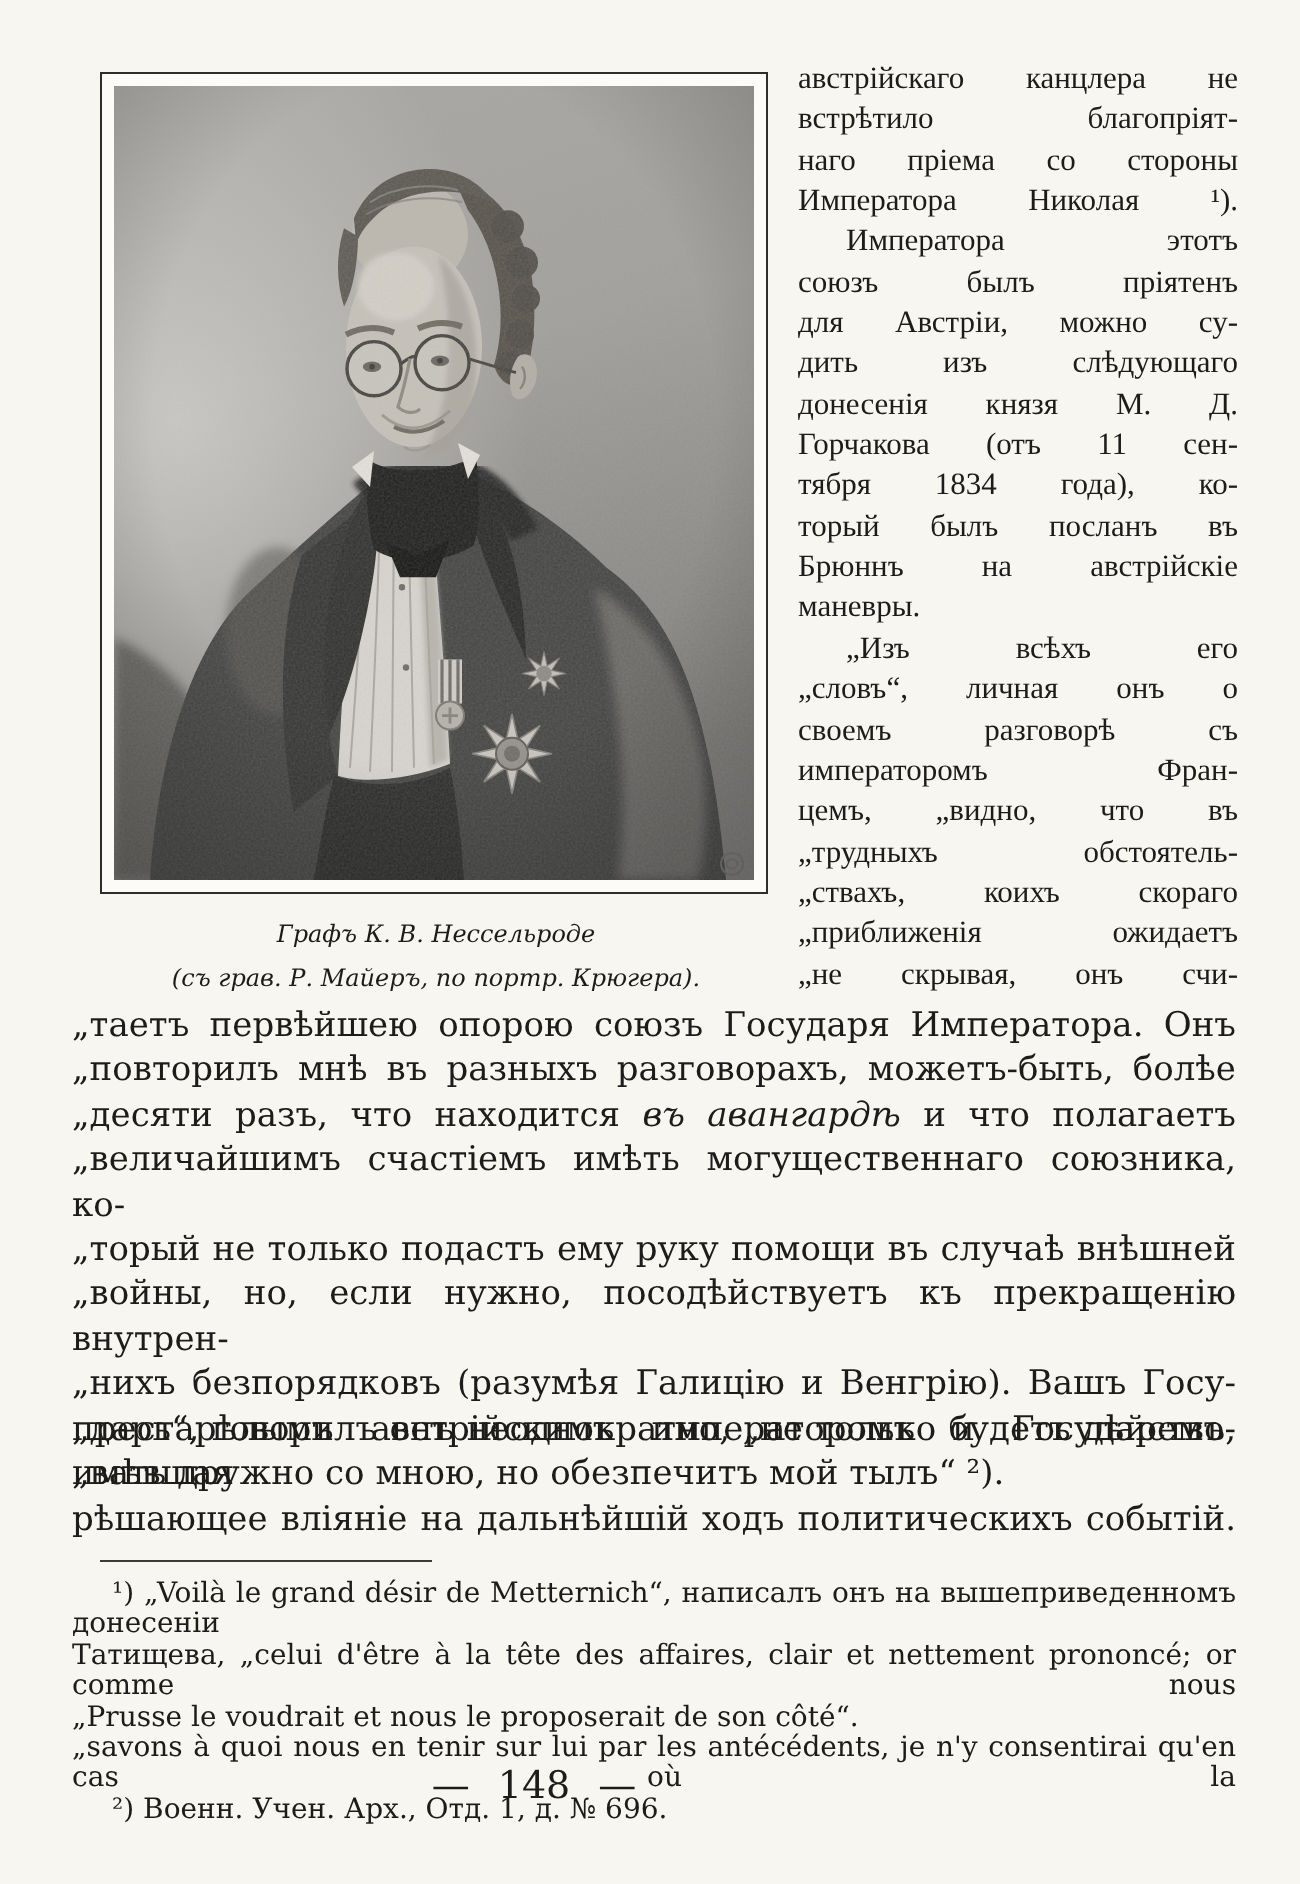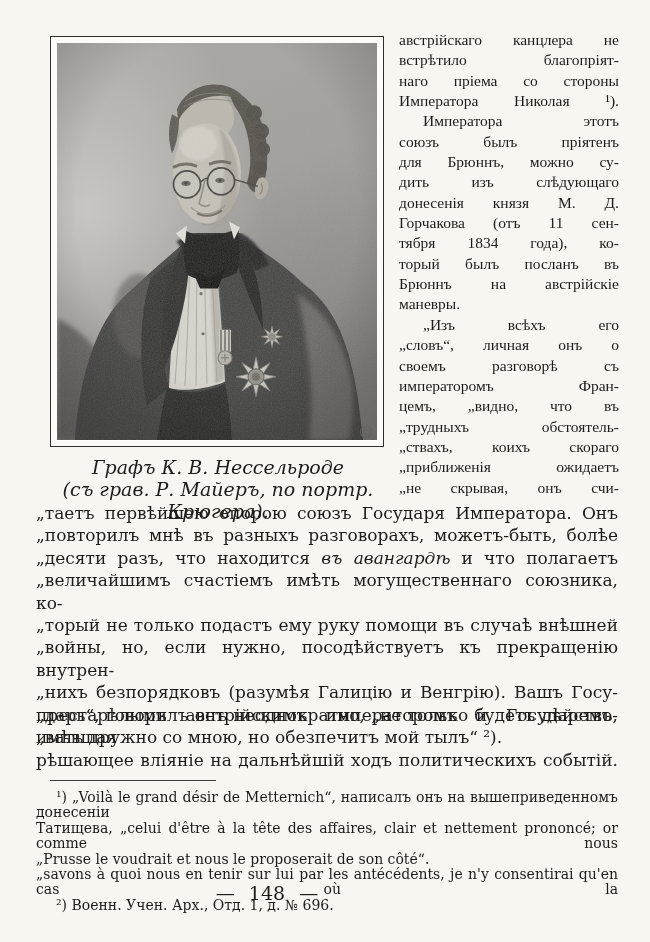--- a/index.html
+++ b/index.html
@@ -25,21 +25,21 @@
     border:1.5px solid #2f2e2c;
     background:#fcfbf8;
     padding:6px;
     box-sizing:border-box;
   }
   .portrait-frame svg{display:block;width:100%;height:100%;}
 
   .caption{
     position:absolute;left:48px;top:456px;width:340px;
     text-align:center;font-style:italic;
-    font-size:19px;line-height:22px;
+    font-size:12px;line-height:22px;
   }
   .right-col{
     position:absolute;left:399px;top:30px;width:220px;
     font-size:15.5px;line-height:20.35px;font-family:Liberation Serif, serif;
   }
   .para1{
     position:absolute;left:36px;top:502px;width:582px;
     font-size:17px;line-height:22.4px;
   }
   .para2{
@@ -202,21 +202,21 @@
     <span class="line">(съ грав. Р. Майеръ, по портр. Крюгера).</span>
   </div>
 
   <div class="right-col">
     <span class="line j">австрійскаго канцлера не</span>
     <span class="line j">встрѣтило благопріят-</span>
     <span class="line j">наго пріема со стороны</span>
     <span class="line j">Императора Николая ¹).</span>
     <span class="line j ind">Императора этотъ</span>
     <span class="line j">союзъ былъ пріятенъ</span>
-    <span class="line j">для Брюннъ, можно су-</span>
+    <span class="line j">для Австріи, можно су-</span>
     <span class="line j">дить изъ слѣдующаго</span>
     <span class="line j">донесенія князя М. Д.</span>
     <span class="line j">Горчакова (отъ 11 сен-</span>
     <span class="line j">тября 1834 года), ко-</span>
     <span class="line j">торый былъ посланъ въ</span>
     <span class="line j">Брюннъ на австрійскіе</span>
     <span class="line l">маневры.</span>
     <span class="line j ind">„Изъ всѣхъ его</span>
     <span class="line j">„словъ“, личная онъ о</span>
     <span class="line j">своемъ разговорѣ съ</span>

